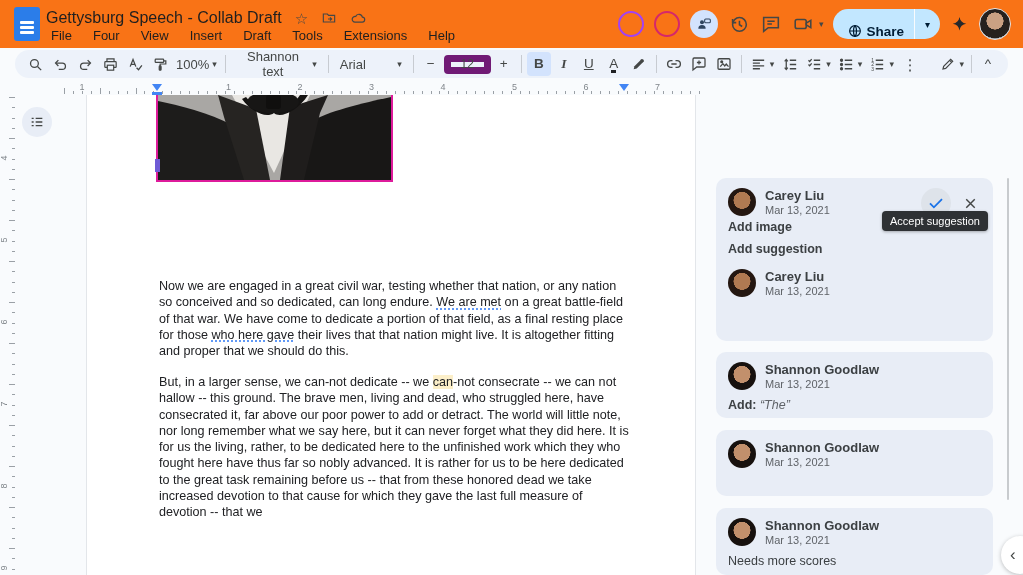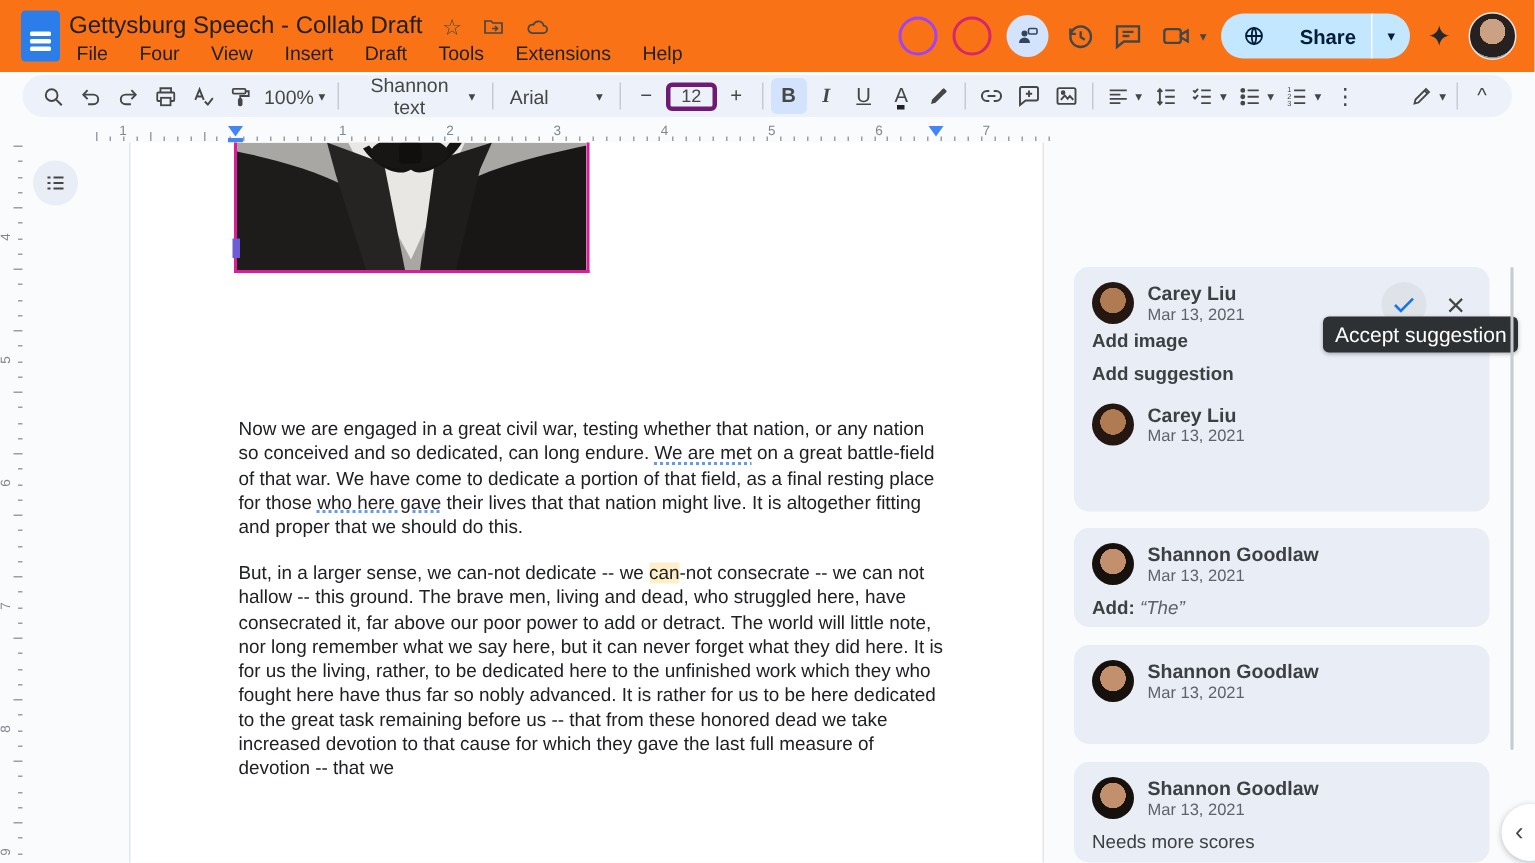--- a/index.html
+++ b/index.html
@@ -20,40 +20,40 @@
   .menu-item { font-size:13px; color:#1f1f1f; padding:1px 5px; border-radius:8px; }
 
   #header-right { position:absolute; right:12px; top:6px; height:36px; display:flex; align-items:center; gap:10px; }
   .collab-av { width:26px; height:26px; border-radius:50%; border:2px solid; position:relative; }
   .face { width:100%; height:100%; border-radius:50%;
     background:radial-gradient(circle at 50% 42%, #c79571 0 38%, #3a2a23 39% 100%); }
   .face2 { background:radial-gradient(circle at 50% 42%, #8a5a3b 0 38%, #2c1a12 39% 100%); }
   #btn-join { width:28px; height:28px; border-radius:50%; background:#d3e3fd; display:flex; align-items:center; justify-content:center; border:none; }
   .iconbtn { background:none; border:none; display:flex; align-items:center; justify-content:center; }
   #share-btn { height:30px; background:#c2e7ff; border-radius:15px; display:flex; align-items:center; border:none; overflow:hidden; }
-  #share-main { display:flex; align-items:center; gap:22px; padding:0 10px 0 14px; height:100%; }
+  #share-main { display:flex; align-items:flex-end; gap:3px; padding:0 10px 0 14px; height:100%; }
   #share-label { font-size:13.5px; font-weight:600; color:#001d35; }
   #share-divider { width:1px; height:30px; background:#f9fbfd; }
   #share-caret { padding:0 10px; height:100%; display:flex; align-items:center; color:#001d35; font-size:10px; }
   #profile-av { width:32px; height:32px; border-radius:50%; border:1px solid #e0e3e7;
     background:radial-gradient(circle at 50% 40%, #caa183 0 36%, #26211e 37% 72%, #8d9298 73% 100%); }
   .caret { font-size:9px; color:#444746; line-height:1; }
 
   
   #toolbar { position:absolute; left:15px; top:50px; width:993px; height:28px; background:#edf2fa;
     border-radius:14px; display:flex; align-items:center; padding:0 8px; gap:1px; }
   .tbtn { height:24px; min-width:24px; border:none; background:none; border-radius:4px;
     display:flex; align-items:center; justify-content:center; gap:3px; padding:0 3px; color:#444746; }
   .tbtn.active { background:#d3e3fd; color:#041e49; }
   .tsep { width:1px; height:18px; background:#c7cbd1; margin:0 4px; }
   .tlabel { font-size:13px; color:#444746; }
   .glyph { font-size:13.5px; color:#444746; font-weight:700; line-height:1; }
   .glyph.it { font-style:italic; font-family:"Liberation Serif",serif; font-weight:700; }
   .glyph.un { text-decoration:underline; font-weight:400; }
-  #font-size-box { width:34px; height:19px; border:3px solid #701a75; border-radius:4px;
+  #font-size-box { width:47px; height:19px; border:7px solid #701a75; border-radius:4px;
     font-size:12px; color:#444746; display:flex; align-items:center; justify-content:center; }
   #tb-right { margin-left:auto; display:flex; align-items:center; }
   .acolor { position:relative; font-weight:400; }
   .acolor:after { content:""; position:absolute; left:2px; right:2px; bottom:-2px; height:3px; background:#202124; }
 
   
   #hruler { position:absolute; left:60px; top:82px; width:645px; height:13px; }
   .htick { position:absolute; bottom:1px; width:1px; background:#9aa0a6; }
   .hnum { position:absolute; top:0; font-size:9px; color:#80868b; transform:translateX(-50%); }
   .ind-marker { position:absolute; width:0; height:0; border-left:5px solid transparent; border-right:5px solid transparent; border-top:7px solid #4285f4; }
@@ -90,21 +90,21 @@
   .av-shannon { background:radial-gradient(circle at 50% 44%, #c2906c 0 40%, #17110e 41% 100%); }
   .c-name { font-size:13px; font-weight:700; color:#3c4043; }
   .c-date { font-size:11px; color:#5f6368; margin-top:1px; }
   .c-line { position:absolute; left:12px; font-size:12.5px; color:#3c4043; }
   .seg.b { font-weight:700; }
   .seg.q { font-style:italic; color:#5f6368; }
   #accept-btn { position:absolute; right:42px; top:10px; width:30px; height:30px; border-radius:50%;
     background:#dee3ea; border:none; display:flex; align-items:center; justify-content:center; }
   #reject-btn { position:absolute; right:8px; top:10px; width:30px; height:30px; border:none;
     background:none; display:flex; align-items:center; justify-content:center; }
-  #tooltip { position:absolute; left:166px; top:33px; background:#2e3134; color:#fff; font-size:14px;
+  #tooltip { position:absolute; left:166px; top:33px; background:#2e3134; color:#fff; font-size:11px;
     padding:4px 8px; border-radius:4px; white-space:nowrap; box-shadow:0 1px 3px rgba(0,0,0,.3); }
   .c-reply-head { position:absolute; left:12px; top:91px; display:flex; gap:9px; }
   #reply-text { position:absolute; left:12px; top:122px; width:252px; font-size:12.5px; line-height:17px; color:#3c4043; }
   #comments-scrollbar { position:absolute; left:1007px; top:178px; width:2px; height:322px; background:#c8cbce; border-radius:1px; }
   #panel-fab { position:absolute; left:1001px; top:536px; width:38px; height:38px; border-radius:50%;
     background:#fff; border:none; box-shadow:0 1px 4px rgba(0,0,0,.25); font-size:17px; color:#444746;
     display:flex; align-items:center; justify-content:flex-start; padding-left:9px; }
 </style>
 </head>
 <body>

